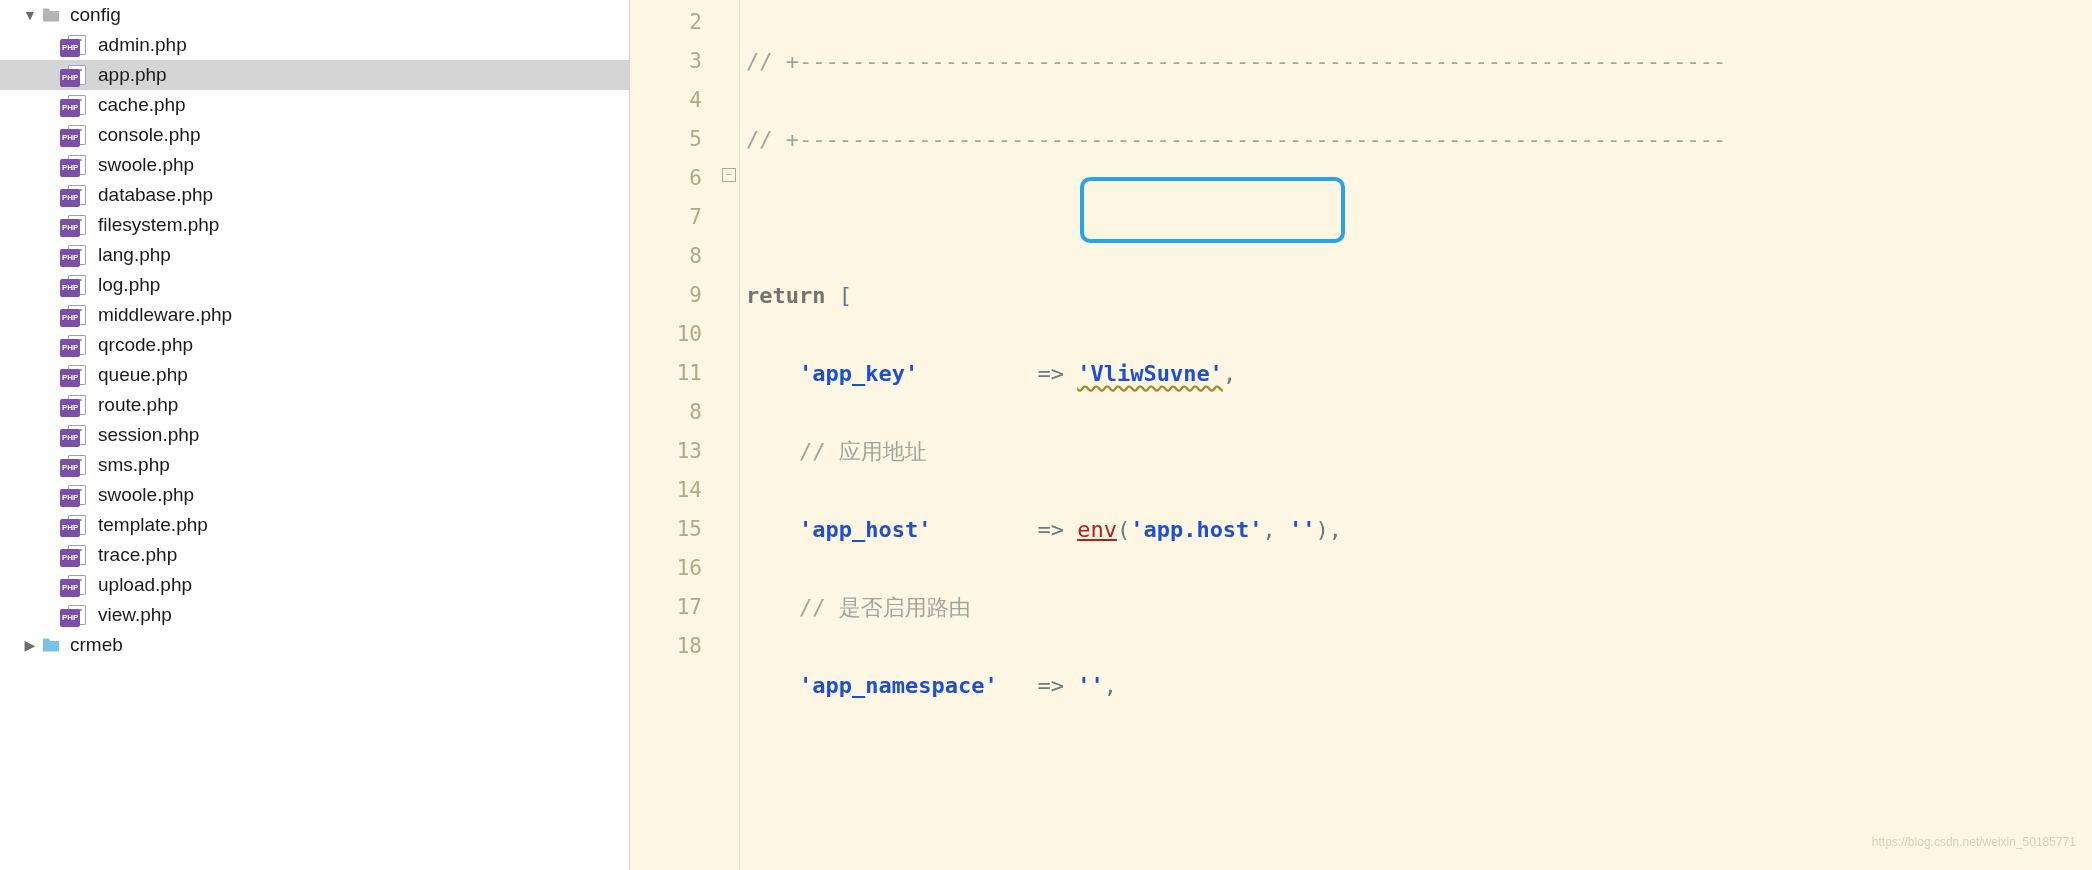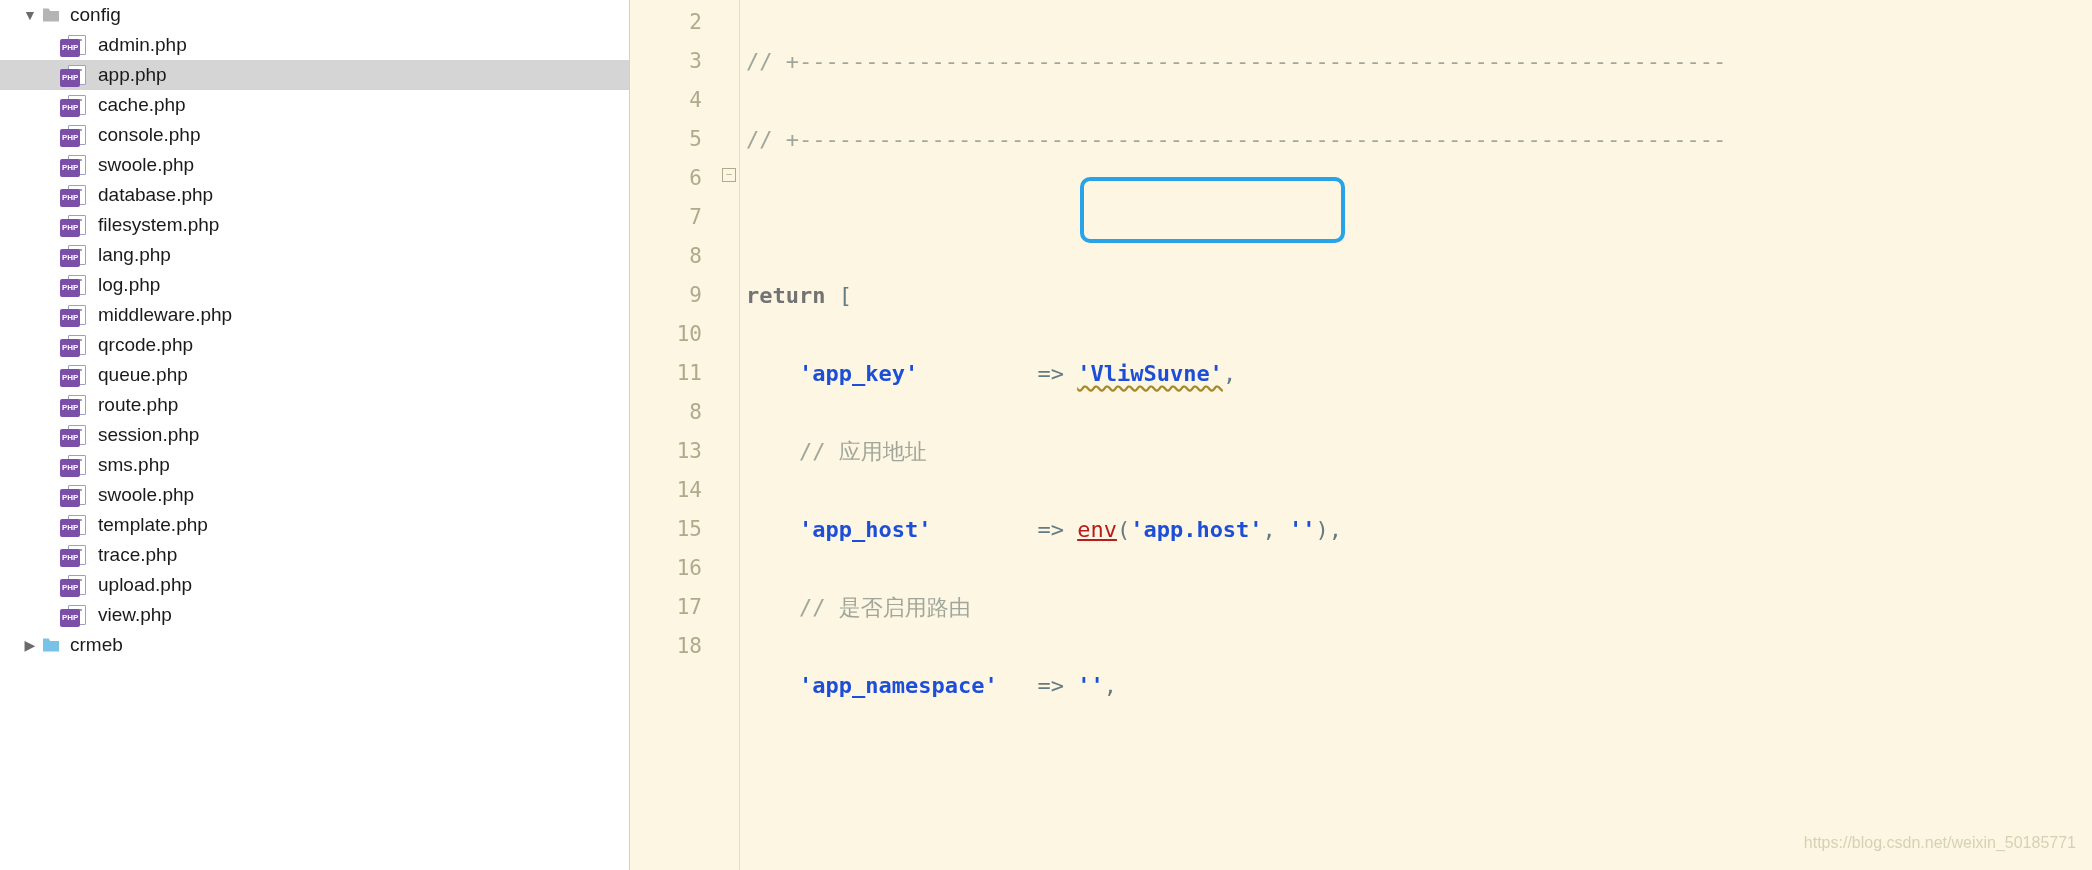--- a/index.html
+++ b/index.html
@@ -160,21 +160,21 @@
 }
 .typo {
   text-decoration: underline wavy #a68a2a;
   text-underline-offset: 4px;
 }
 .watermark {
   position: absolute;
   right: 16px;
   bottom: 8px;
   color: #d8d0b4;
-  font-size: 16px;
+  font-size: 12px;
   font-family: sans-serif;
 }
 </style>
 </head>
 <body>
 
 <div class="tree-panel">
   <div class="tree-item folder">
     <span class="chevron">▼</span>
     <span class="folder-icon">

